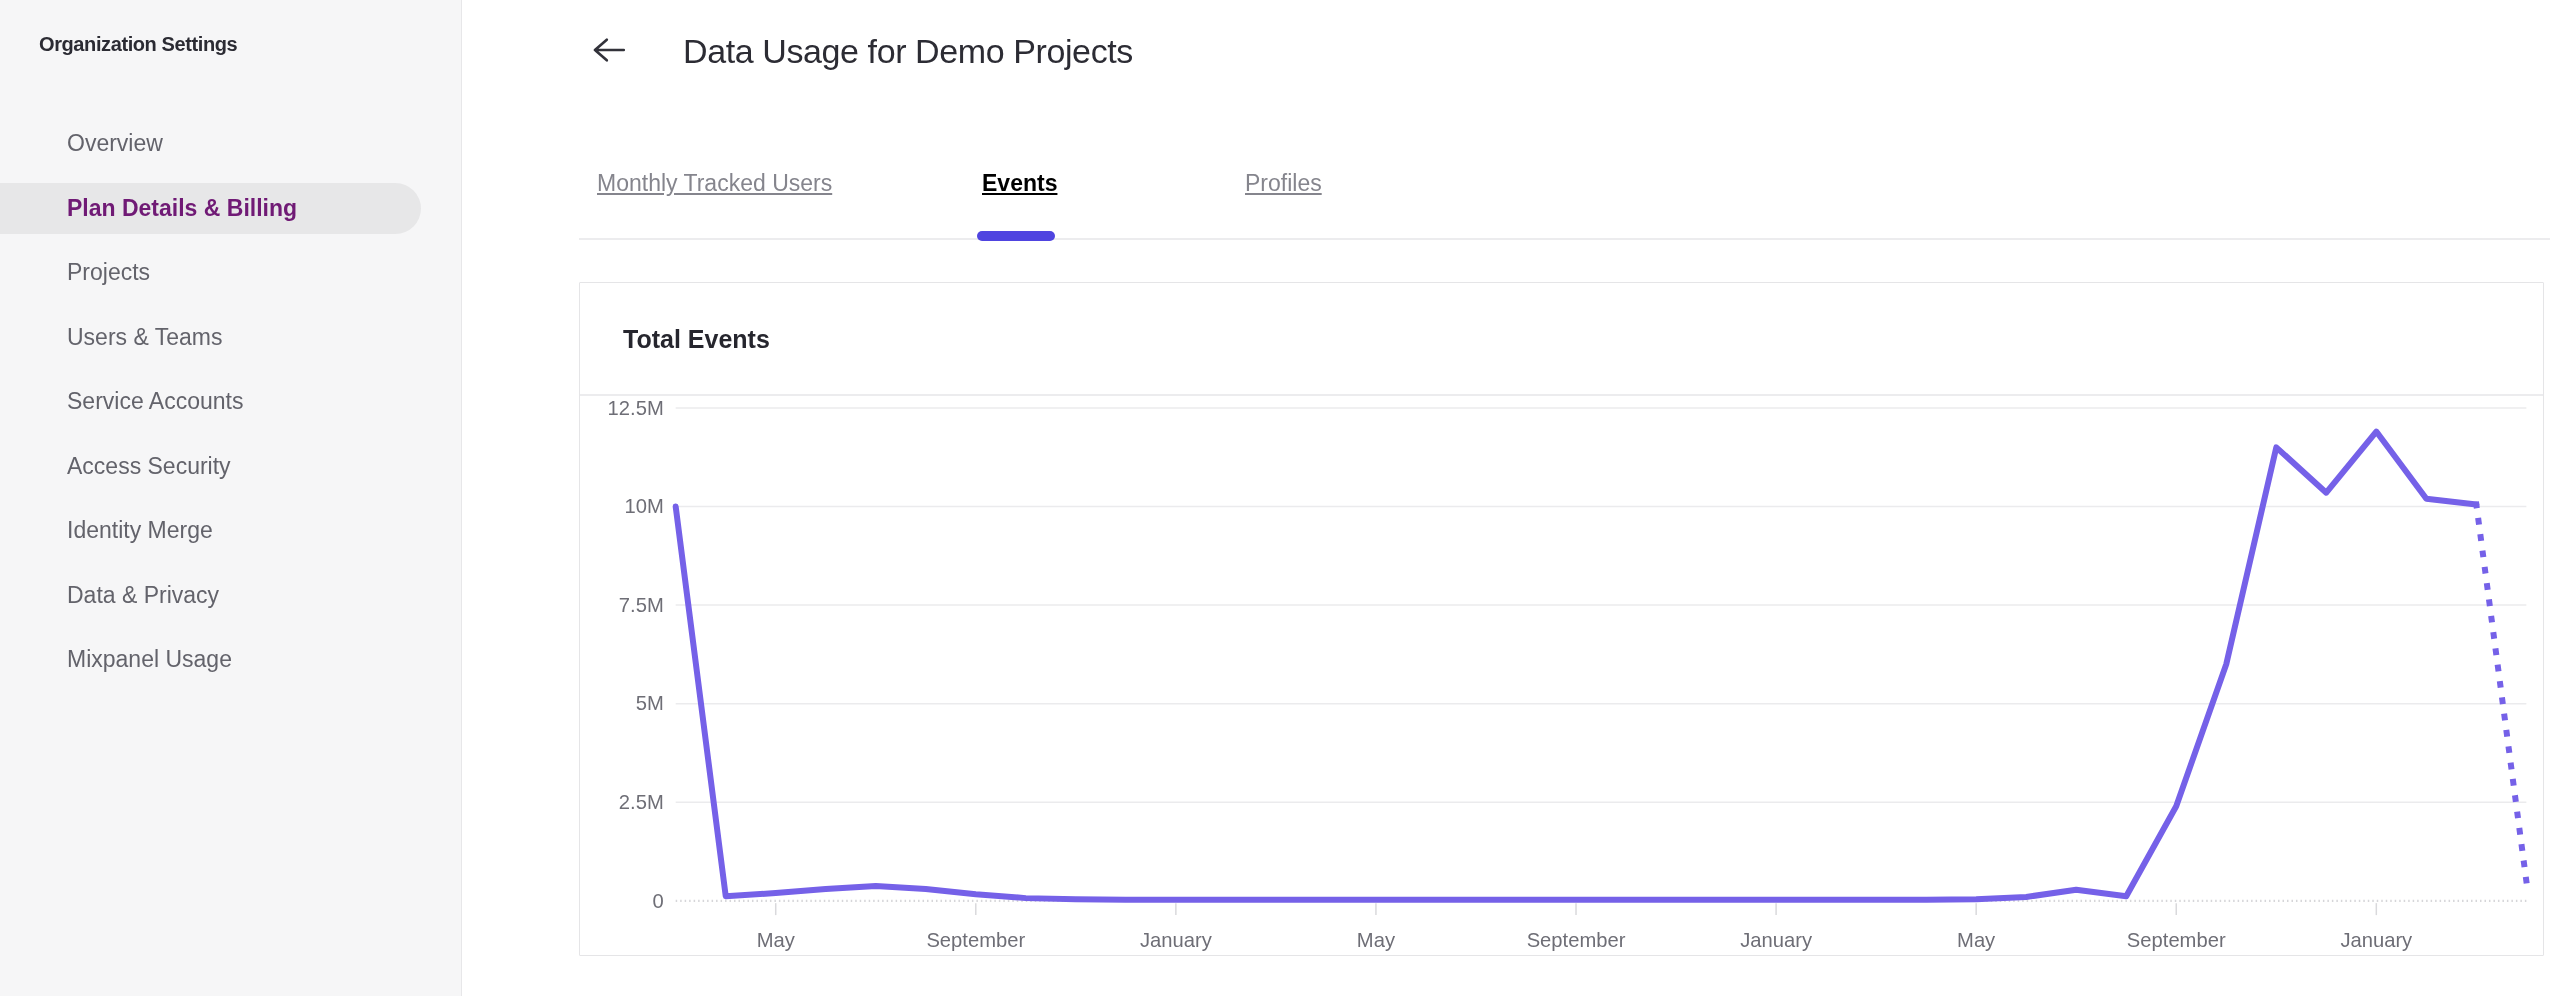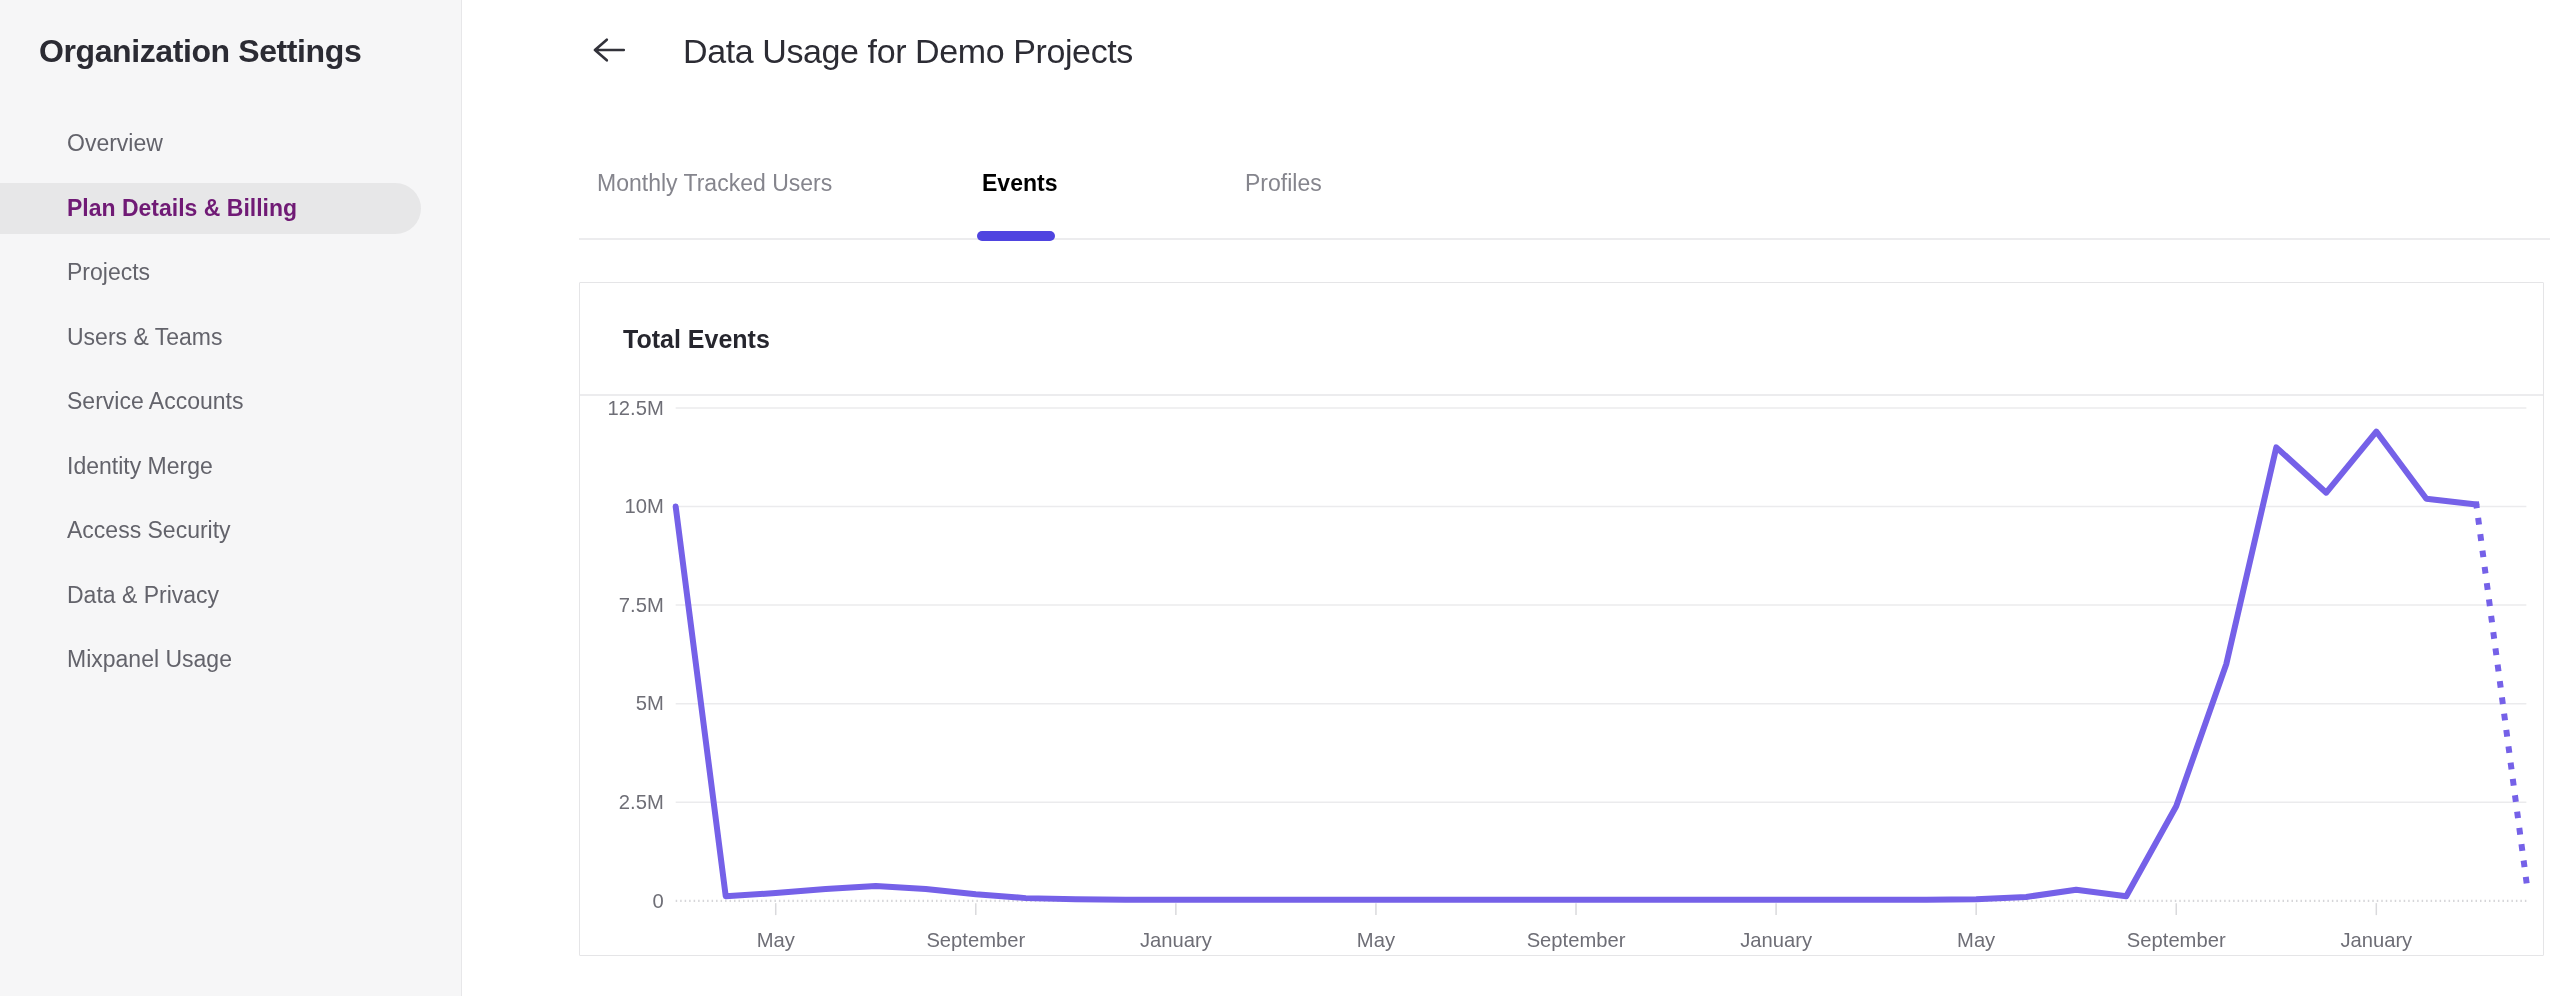--- a/index.html
+++ b/index.html
@@ -11,21 +11,21 @@
     font-family:"Liberation Sans","DejaVu Sans",sans-serif;
     -webkit-font-smoothing:antialiased;
   }
   
   .sidebar{
     position:absolute;left:0;top:0;width:462px;height:997px;
     background:#f6f6f7;border-right:1.5px solid #e7e7e9;box-sizing:border-box;
   }
   .sidebar-title{
     position:absolute;left:39px;top:33px;
-    font-size:32px;font-weight:700;color:#2b2b33;letter-spacing:-0.4px;
+    font-size:20px;font-weight:700;color:#2b2b33;letter-spacing:-0.4px;
   }
   .sidebar-nav{position:absolute;left:0;top:118px;width:462px;}
   .nav-item{
     width:421px;height:51px;margin-bottom:13.5px;
     display:flex;align-items:center;
     padding-left:67px;box-sizing:border-box;
     font-size:23px;color:#63636b;
     border-radius:0 30px 30px 0;
     cursor:pointer;
   }
@@ -41,21 +41,21 @@
   .page-title{
     position:absolute;left:683px;top:30px;
     font-size:34px;line-height:42px;font-weight:400;color:#2c2c34;letter-spacing:-0.4px;
   }
   
   .tabs-border{
     position:absolute;left:579px;top:238px;width:1971px;height:1.5px;background:#ececee;
   }
   .tab{
     position:absolute;top:169px;
-    font-size:23px;line-height:28.4px;color:#85858d;cursor:pointer;white-space:nowrap;
+    font-size:23px;line-height:28.4px;color:#85858d;cursor:pointer;white-space:nowrap;text-decoration:underline;
   }
   .tab.active{color:#000000;font-weight:600;}
   .tab-underline{
     position:absolute;left:977px;top:231px;width:78px;height:9.7px;
     border-radius:5.2px;background:#4f44e0;
   }
   
   .card{
     position:absolute;left:579px;top:282px;width:1965px;height:674px;
     background:#ffffff;border:1.5px solid #e5e5e7;border-radius:1px;
@@ -80,22 +80,22 @@
 <div id="app">
 
   <aside class="sidebar">
     <div class="sidebar-title">Organization Settings</div>
     <nav class="sidebar-nav" id="sidebar-nav">
         <div class="nav-item">Overview</div>
         <div class="nav-item active">Plan Details &amp; Billing</div>
         <div class="nav-item">Projects</div>
         <div class="nav-item">Users &amp; Teams</div>
         <div class="nav-item">Service Accounts</div>
+        <div class="nav-item">Access Security</div>
         <div class="nav-item">Identity Merge</div>
-        <div class="nav-item">Access Security</div>
         <div class="nav-item">Data &amp; Privacy</div>
         <div class="nav-item">Mixpanel Usage</div>
       </nav>
   </aside>
 
   <button class="back-btn">
     <span>
       <svg width="42" height="34" viewBox="0 0 56 46">
         <path d="M25 9 L9 23 L25 37 M9 23 H48" stroke="#32323a" stroke-width="3.6" fill="none" stroke-linecap="round" stroke-linejoin="round"></path>
       </svg>

